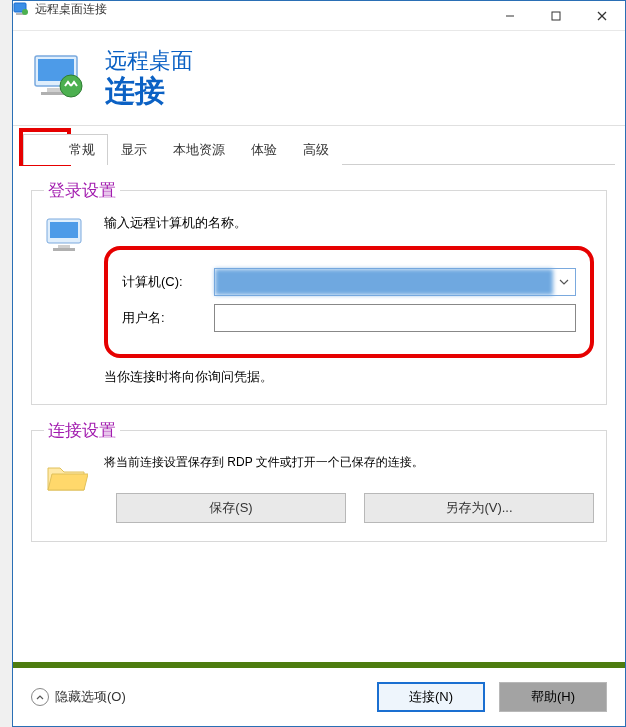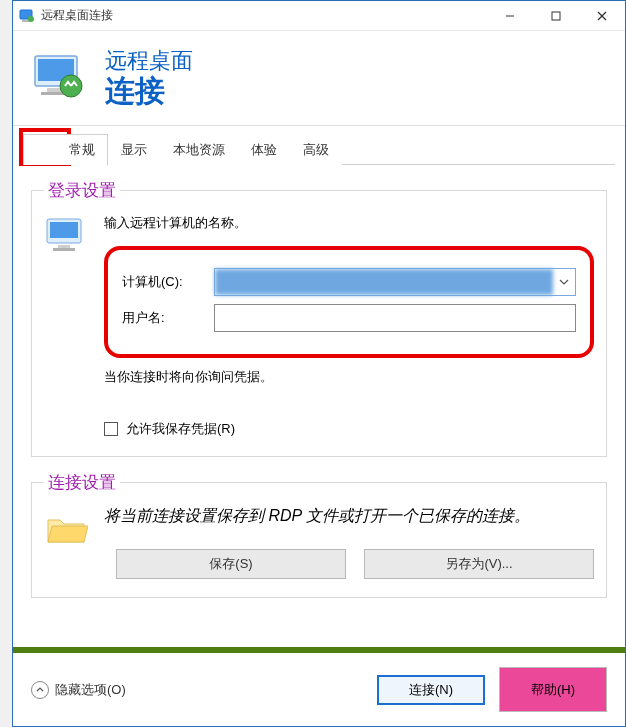--- a/index.html
+++ b/index.html
@@ -20,22 +20,20 @@
     height: 727px;
     background: #ffffff;
     border: 1px solid #2a6fb5;
     display: flex;
     flex-direction: column;
   }
   .titlebar {
     height: 30px;
     background: #ffffff;
     display: flex;
-    align-items: center;
-    padding-left: 6px;
     border-bottom: 1px solid #e8e8e8;
   }
   .titlebar .app-icon {
     width: 16px; height: 16px;
     margin-right: 6px;
   }
   .titlebar .title { flex: 1; color: #333; }
   .winbtn {
     width: 46px; height: 30px;
     display: flex; align-items: center; justify-content: center;
@@ -140,21 +138,21 @@
   }
   .hint { font-size: 13px; margin-top: 6px; }
   .chk-row { display:flex; align-items:center; margin-top: 34px; margin-left: 0; font-size:13px;}
   .chk {
     width: 14px; height: 14px; border: 1px solid #555; margin-right: 8px;
     display:inline-block; background:#fff;
   }
   .conn-row { display: flex; }
   .folder-icon { width: 44px; height: 40px; margin-right: 16px; margin-top: 4px; flex-shrink:0; }
   .conn-body { flex:1; }
-  .conn-text { font-size: 16px; margin-bottom: 22px; font-style: italic; }
+  .conn-text { font-size: 12px; margin-bottom: 22px; }
   .btn-row { display: flex; gap: 18px; padding-left: 12px; }
   .btn {
     flex: 1;
     height: 30px;
     border: 1px solid #b8b8b8;
     background: #e9e9e9;
     display: flex; align-items: center; justify-content: center;
     font-size: 13px;
     color: #333;
   }
@@ -179,23 +177,23 @@
   .footer-spacer { flex: 1; }
   .btn-primary {
     width: 108px; height: 30px;
     border: 2px solid #1a6fd1;
     background: #eef5fc;
     display:flex; align-items:center; justify-content:center;
     font-size: 13px;
     margin-right: 14px;
   }
   .btn-secondary {
-    width: 108px; height: 45px;
+    width: 108px; height: 30px;
     border: 1px solid #b8b8b8;
-    background: #ec4899;
+    background: #a3a3a3;
     display:flex; align-items:center; justify-content:center;
     font-size: 13px;
   }
 </style>
 </head>
 <body>
 
 <div class="window">
 
   <div class="titlebar">
@@ -278,24 +276,20 @@
             <div class="field">
               <div class="field-label">用户名:</div>
               <div class="textbox">
                 <div class="val"></div>
               </div>
             </div>
           </div>
 
           <div class="hint">当你连接时将向你询问凭据。</div>
 
-          <div class="chk-row">
-            <span class="chk"></span>
-            <span>允许我保存凭据(R)</span>
-          </div>
         </div>
       </div>
     </fieldset>
 
     <fieldset class="group">
       <legend>连接设置</legend>
       <div class="conn-row">
         <svg class="folder-icon" viewBox="0 0 44 40">
           <path d="M4 10 L4 32 L40 32 L40 14 L20 14 L16 10 Z" fill="#ffe9a8" stroke="#e0c05a"></path>
           <path d="M4 16 L40 16 L36 32 L0 32 Z" fill="#ffd86b" stroke="#e0c05a" transform="translate(4,0)"></path>

